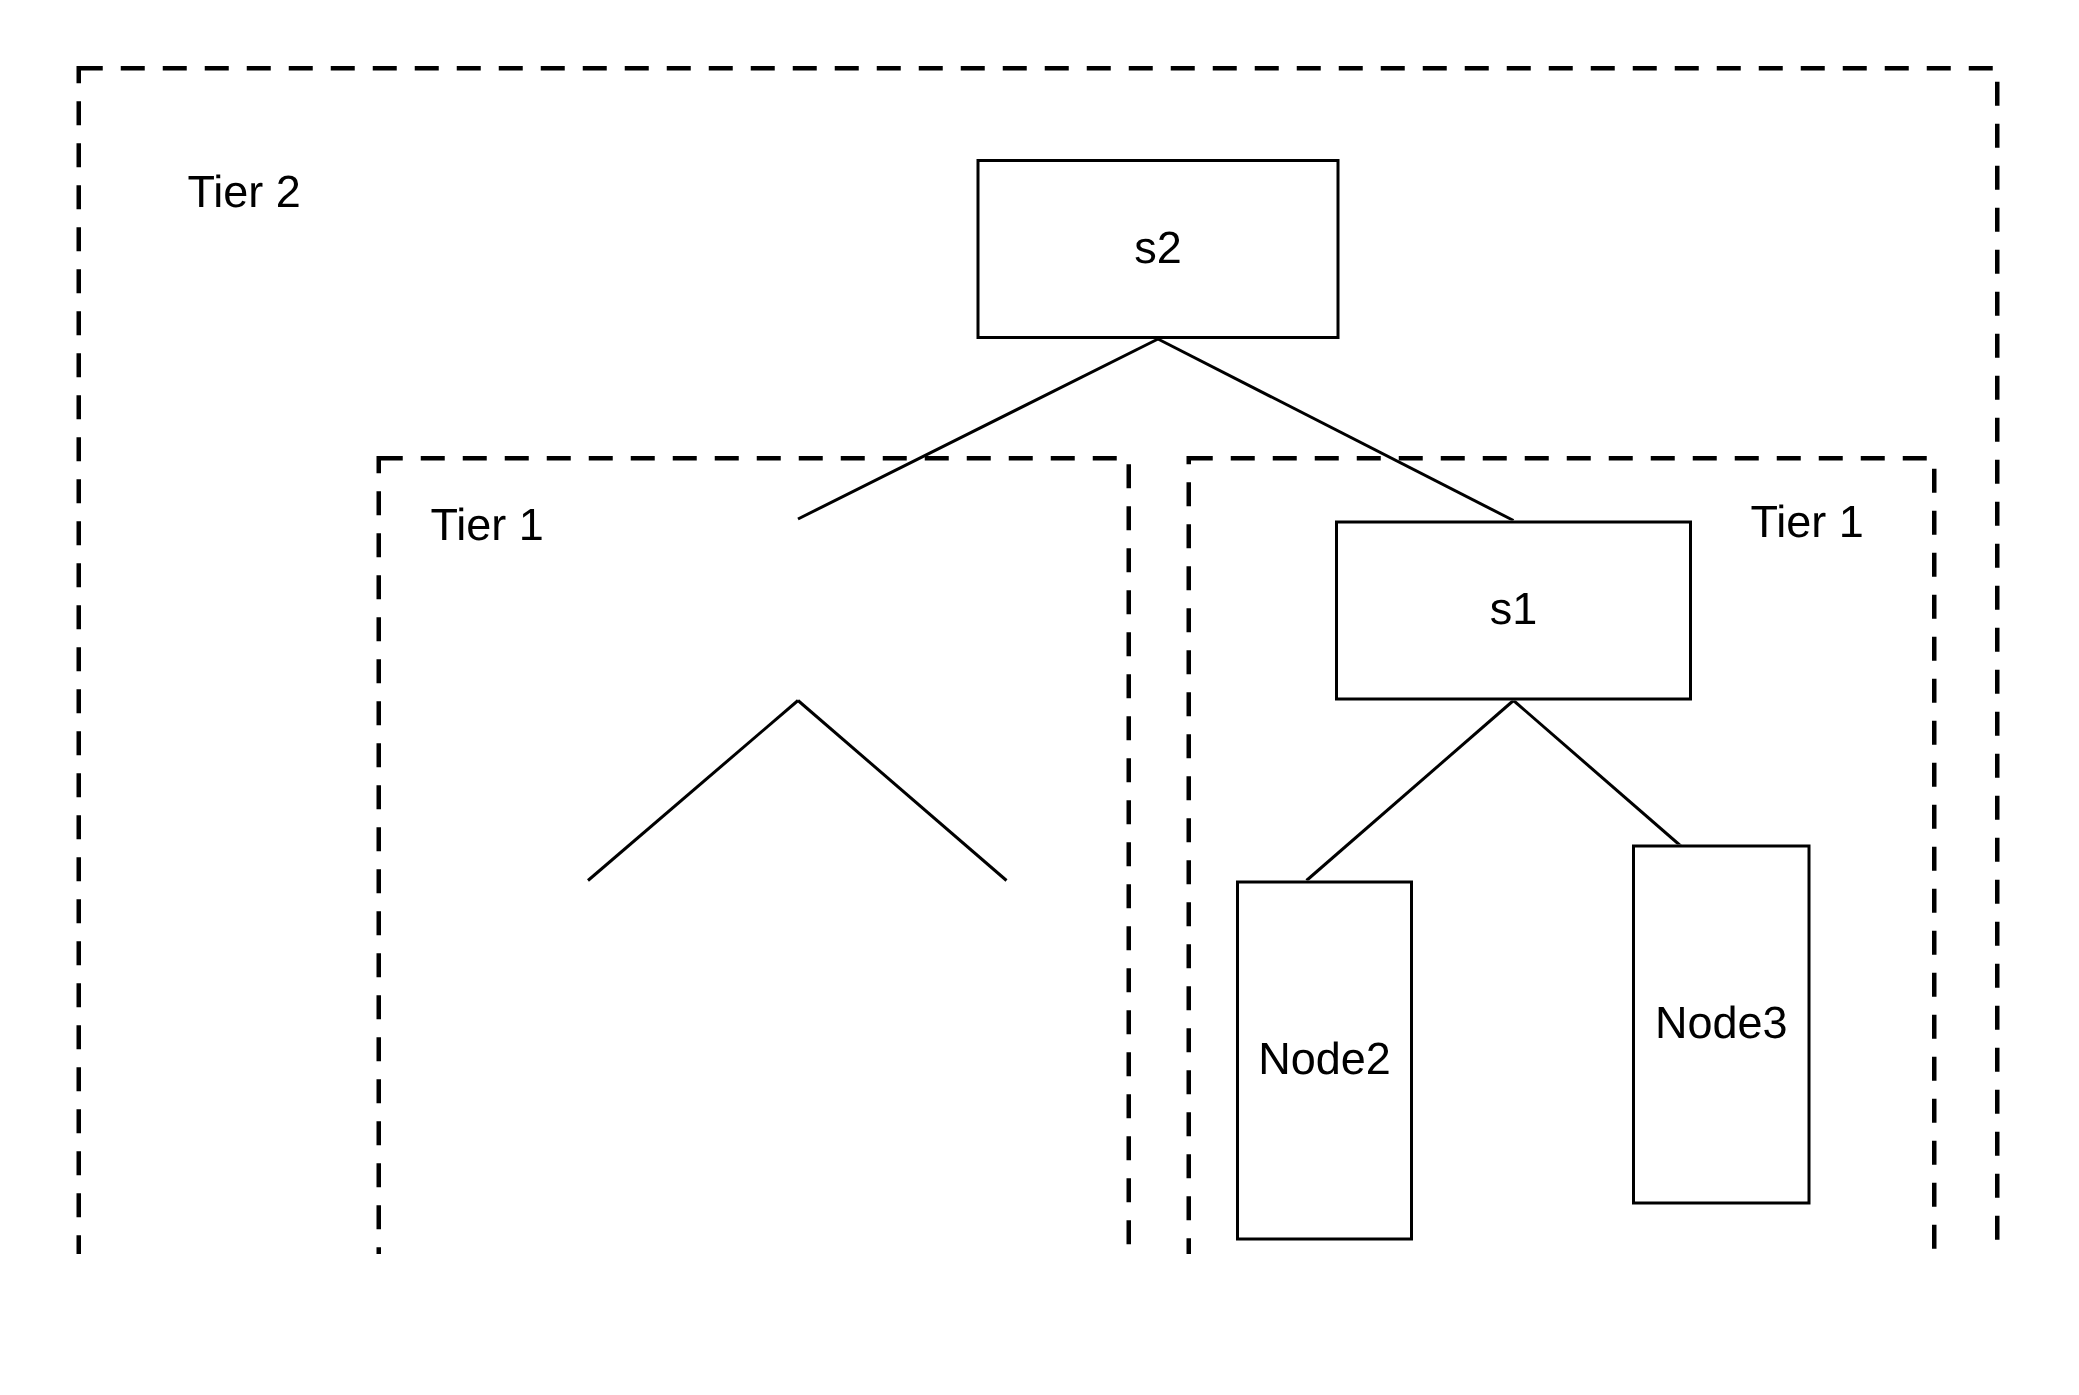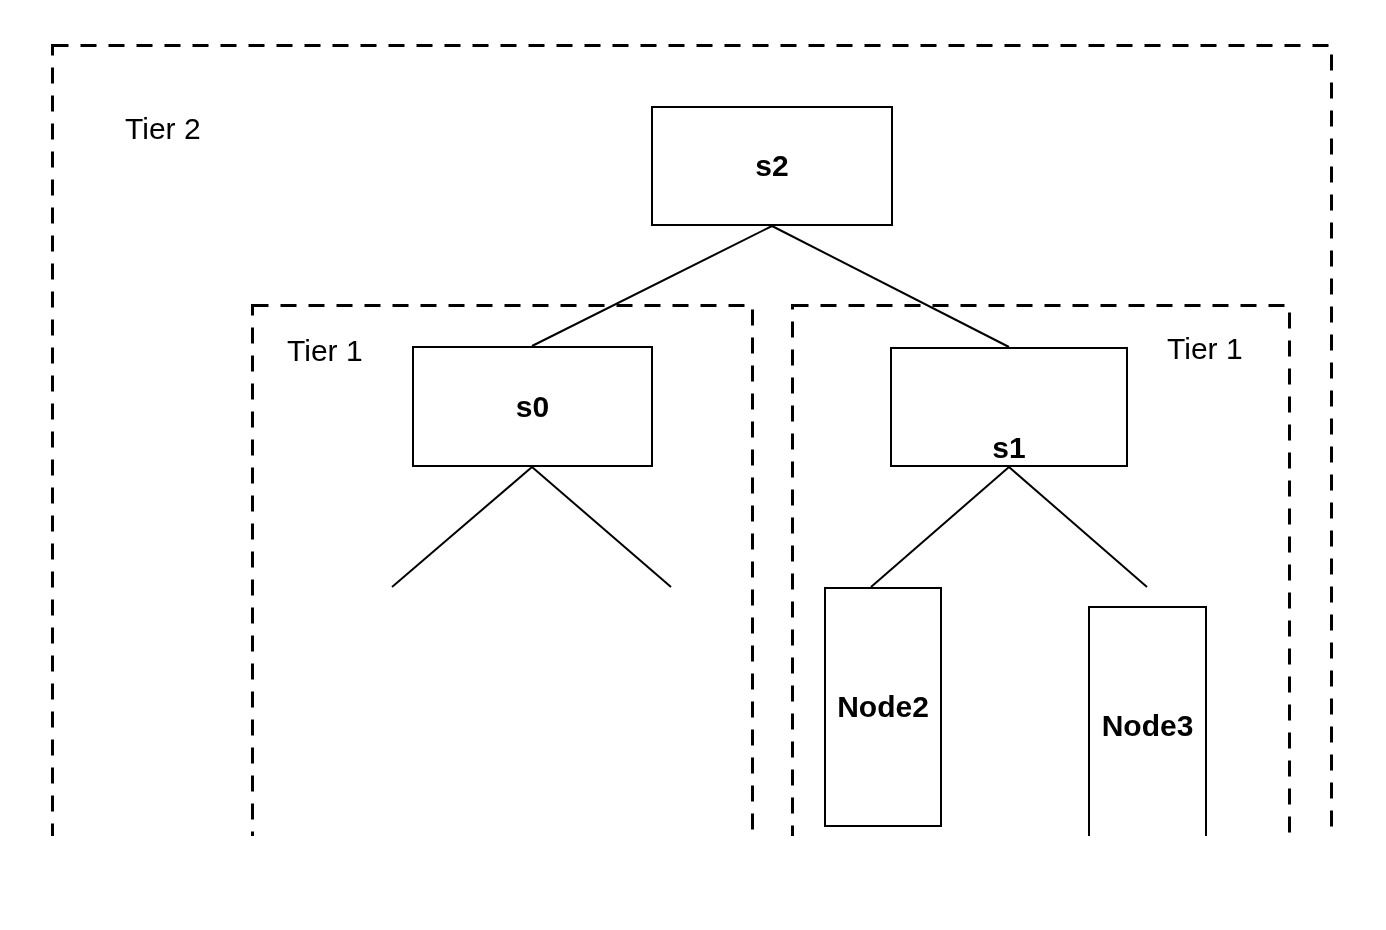--- a/index.html
+++ b/index.html
@@ -25,35 +25,34 @@
   .box {
     position: absolute;
     border: 2px solid #000000;
     background: #ffffff;
     display: flex;
     align-items: center;
     justify-content: center;
     font-size: 30px;
     color: #000000;
     box-sizing: border-box;
-    font-weight: bold;
   }
   .tier-label {
     position: absolute;
     font-size: 30px;
     color: #000000;
     white-space: nowrap;
   }
   .sw-s2   { left: 651px;  top: 106px; width: 242px; height: 120px; }
   .sw-s0   { left: 412px;  top: 346px; width: 241px; height: 121px; }
-  .sw-s1   { left: 890px;  top: 347px; width: 238px; height: 120px; align-items: flex-end; }
+  .sw-s1   { left: 890px;  top: 347px; width: 238px; height: 120px; }
   .nd-0    { left: 332px;  top: 587px; width: 120px; height: 240px; }
   .nd-1    { left: 612px;  top: 587px; width: 121px; height: 240px; }
   .nd-2    { left: 812px;  top: 587px; width: 118px; height: 240px; margin-left: 12px; }
-  .nd-3    { left: 1088px; top: 606px; width: 119px; height: 240px; }
+  .nd-3    { left: 1088px; top: 563px; width: 119px; height: 240px; }
   .lbl-tier2       { left: 125px;  top: 112px; }
   .lbl-tier1-left  { left: 287px;  top: 334px; }
   .lbl-tier1-right { left: 1167px; top: 332px; }
   .watermark {
     position: absolute;
     right: 22px;
     top: 871px;
     font-size: 27px;
     font-weight: 600;
     color: #9c9c9c;
@@ -81,23 +80,20 @@
     <line x1="1009" y1="467" x2="1147" y2="587" stroke="#000000" stroke-width="2"></line>
   </svg>
 
   <div class="tier-label lbl-tier2">Tier 2</div>
   <div class="tier-label lbl-tier1-left">Tier 1</div>
   <div class="tier-label lbl-tier1-right">Tier 1</div>
 
   <div class="box sw-s2">
     <span>s2</span>
   </div>
-  <div class="box sw-s0">
-    <span>s0</span>
-  </div>
   <div class="box sw-s1">
     <span>s1</span>
   </div>
 
   <div class="box nd-2">
     <span>Node2</span>
   </div>
   <div class="box nd-3">
     <span>Node3</span>
   </div>

